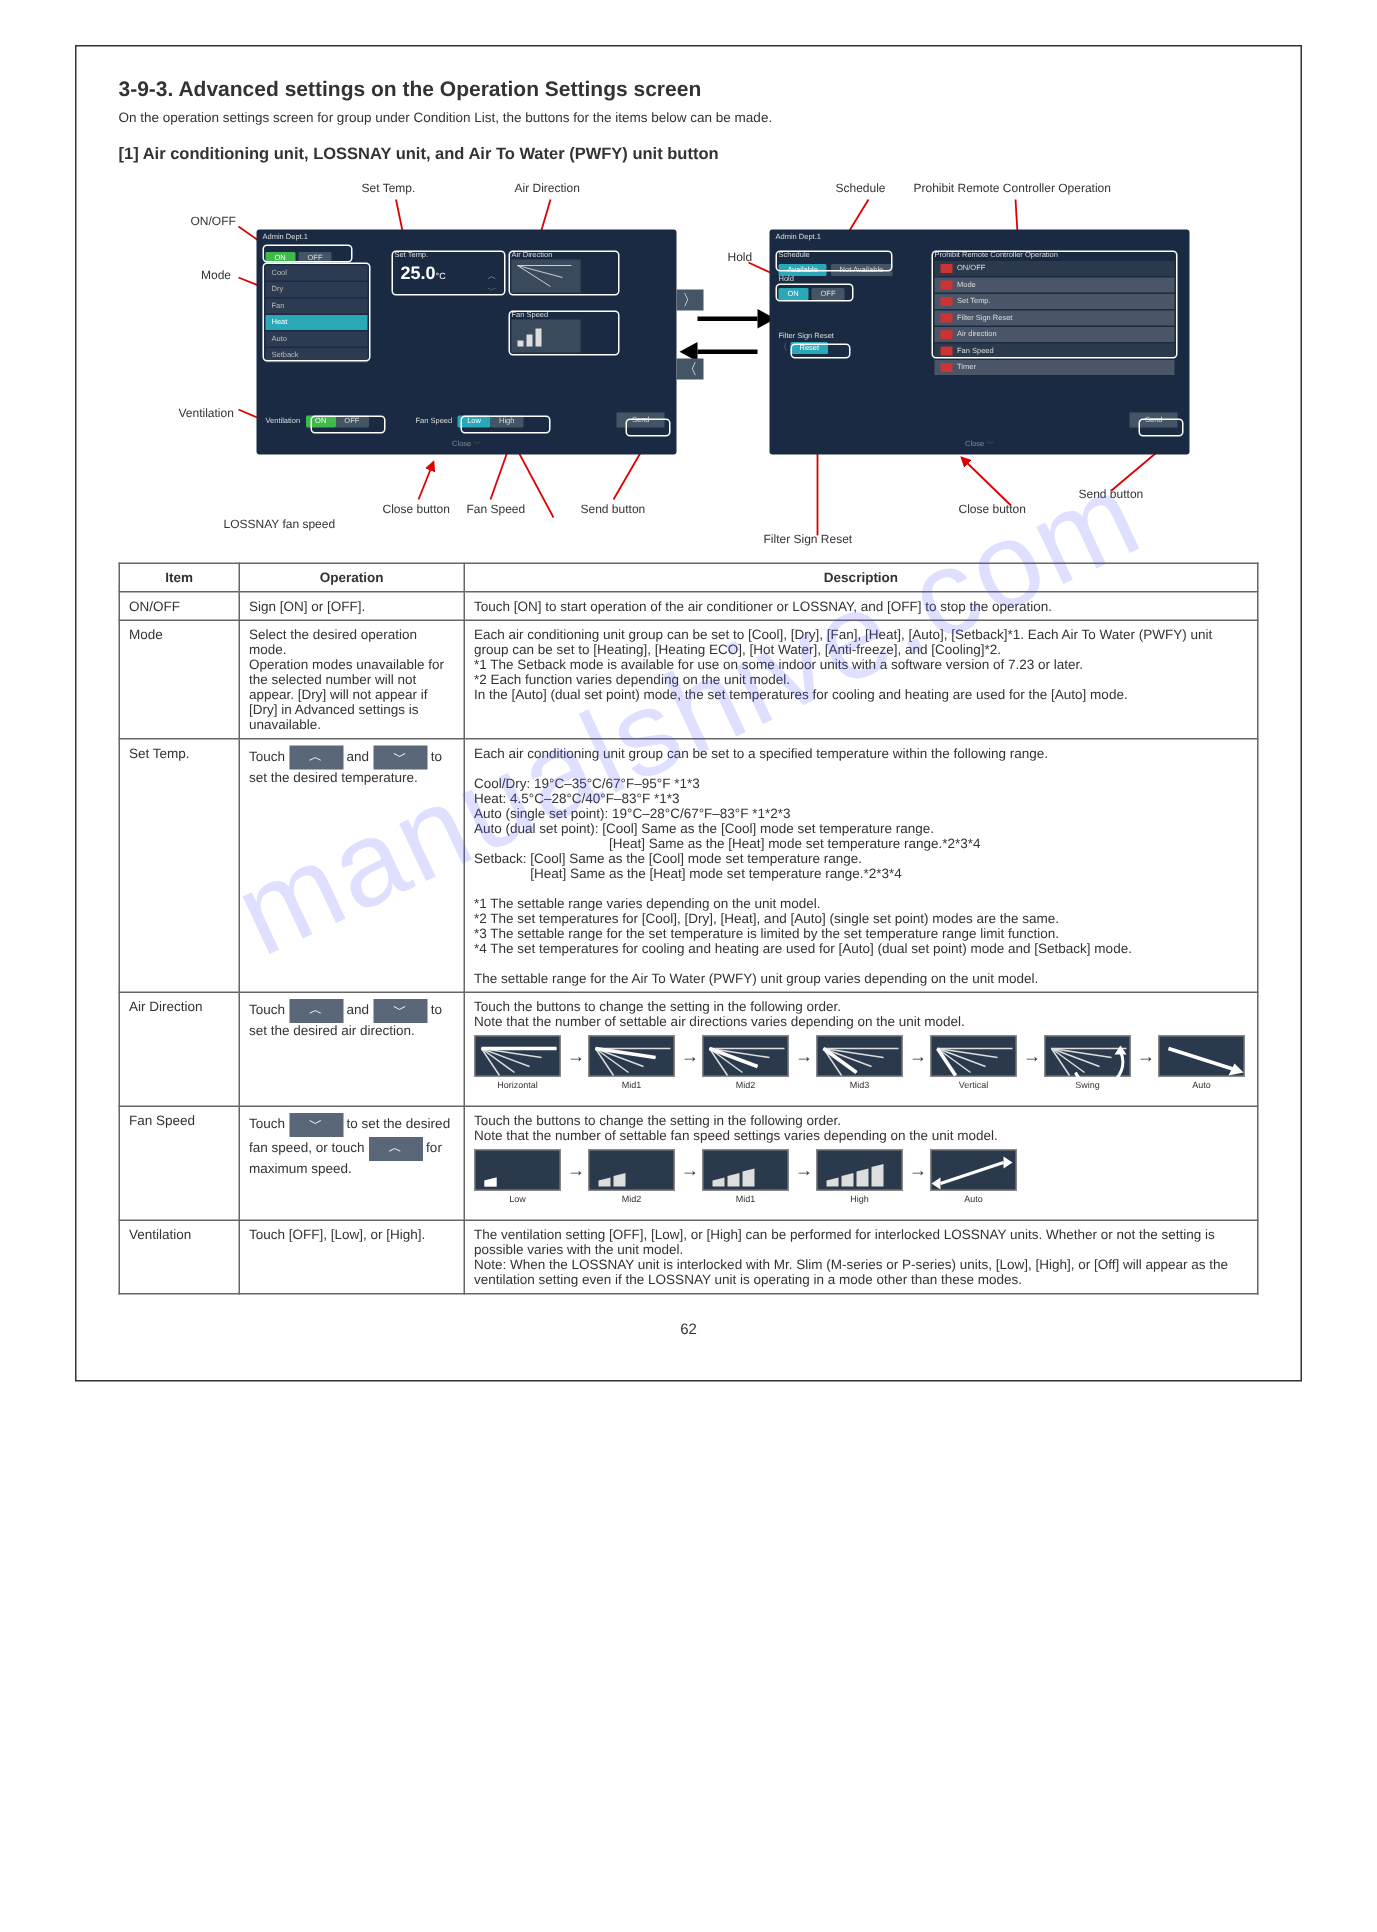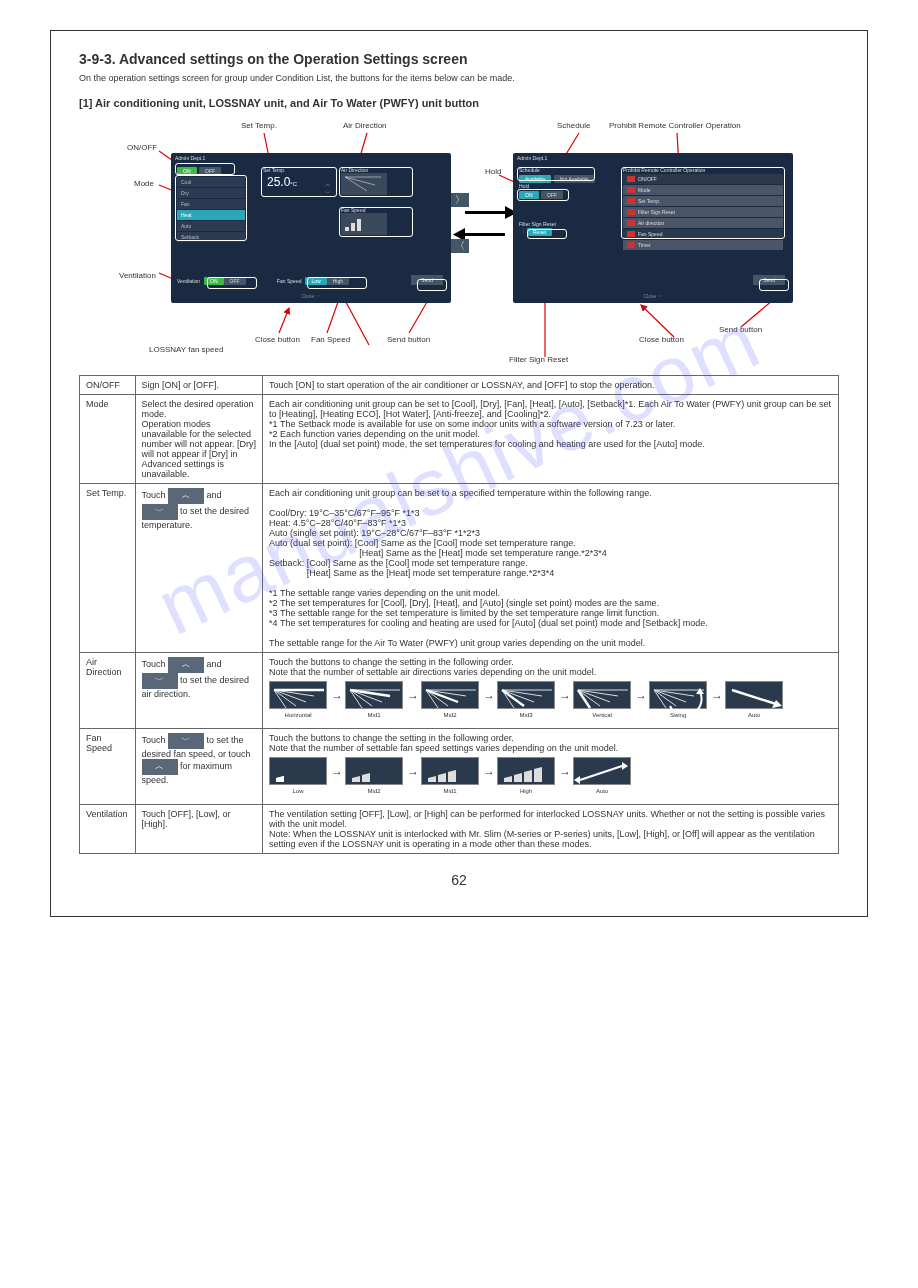--- a/index.html
+++ b/index.html
@@ -27,21 +27,21 @@
   .arrow-line { stroke: #d00; stroke-width: 1.2; fill: none; }
   .arrowhead { fill: #d00; }
   .nav-arr { background: #445566; color: #fff; width: 18px; height: 14px; display: inline-flex; align-items: center; justify-content: center; font-size: 10px; }
   table.main-tbl { width: 100%; border-collapse: collapse; margin-top: 12px; font-size: 9px; }
   table.main-tbl th, table.main-tbl td { border: 1px solid #666; padding: 4px 6px; vertical-align: top; text-align: left; }
   table.main-tbl th { text-align: center; font-weight: bold; }
   .chev-btn { display: inline-block; width: 36px; height: 16px; background: #5a6778; color: #fff; text-align: center; line-height: 14px; font-size: 9px; }
   .dir-seq { display: inline-flex; align-items: center; flex-wrap: nowrap; }
   .dir-box { display: inline-block; width: 58px; height: 28px; background: #2a3a4c; margin-right: 2px; position: relative; border: 1px solid #888; }
   .dir-sep { margin: 0 2px; font-size: 12px; }
-  .pg-footer { text-align: center; font-size: 14px; margin-top: 18px; }
+  .pg-footer { text-align: center; font-size: 10px; margin-top: 18px; }
   .set-temp-box { position:absolute; left:92px; top:14px; width:72px; }
   .set-temp-val { background:#1a2a42; color:#fff; font-size:9px; padding:2px 4px; display:flex; align-items:baseline; }
   .air-dir-box { position:absolute; left:170px; top:14px; width:70px; }
   .air-dir-img { background:#3a4a5c; height:22px; width:46px; position:relative; }
   .fan-spd-box { position:absolute; left:170px; top:54px; width:70px; }
   .vent-row { position:absolute; bottom:18px; left:6px; display:flex; align-items:center; }
   .fan-speed-row { position:absolute; bottom:18px; left:106px; display:flex; align-items:center; }
   .send-btn { position:absolute; bottom:18px; right:8px; background:#445566; color:#ddd; font-size:5px; padding:2px 10px; }
   .close-btn { position:absolute; bottom:4px; left:50%; transform:translateX(-50%); color:#889; font-size:5px; }
   
@@ -133,21 +133,21 @@
           <div class="mode-item">Fan</div>
           <div class="mode-item active">Heat</div>
           <div class="mode-item">Auto</div>
           <div class="mode-item">Setback</div>
         </div>
         <div class="circle-out" style="left:4px; top:22px; width:72px; height:66px;"></div>
 
         <div class="set-temp-box">
           <div style="color:#ddd; font-size:5px;">Set Temp.</div>
           <div class="set-temp-val">
-            <span style="font-size:12px;">25.0</span>
+            <span style="font-size:12px;font-weight:bold;">25.0</span>
             <span style="font-size:6px;">°C</span>
             <span style="margin-left:auto; display:flex; flex-direction:column;">
               <span style="color:#aaa;font-size:6px;">︿</span>
               <span style="color:#aaa;font-size:6px;">﹀</span>
             </span>
           </div>
         </div>
         <div class="circle-out" style="left:90px; top:14px; width:76px; height:30px;"></div>
 
         <div class="air-dir-box">
@@ -264,20 +264,25 @@
         <div class="close-btn">
           <span>Close</span> <span>﹀</span>
         </div>
         <div class="send-btn">Send</div>
         <div class="circle-out" style="left:246px; top:126px; width:30px; height:12px;"></div>
       </div>
     </div>
 
     <table class="main-tbl">
       <tbody>
+          <tr>
+        <th style="width:80px;">Item</th>
+        <th style="width:150px;">Operation</th>
+        <th>Description</th>
+      </tr>
       <tr>
         <td>ON/OFF</td>
         <td>Sign [ON] or [OFF].</td>
         <td>Touch [ON] to start operation of the air conditioner or LOSSNAY, and [OFF] to stop the operation.</td>
       </tr>
       <tr>
         <td>Mode</td>
         <td style="white-space:pre-wrap;">Select the desired operation mode.
 Operation modes unavailable for the selected number will not appear. [Dry] will not appear if [Dry] in Advanced settings is unavailable.</td>
         <td style="white-space:pre-wrap;">Each air conditioning unit group can be set to [Cool], [Dry], [Fan], [Heat], [Auto], [Setback]*1. Each Air To Water (PWFY) unit group can be set to [Heating], [Heating ECO], [Hot Water], [Anti-freeze], and [Cooling]*2.

